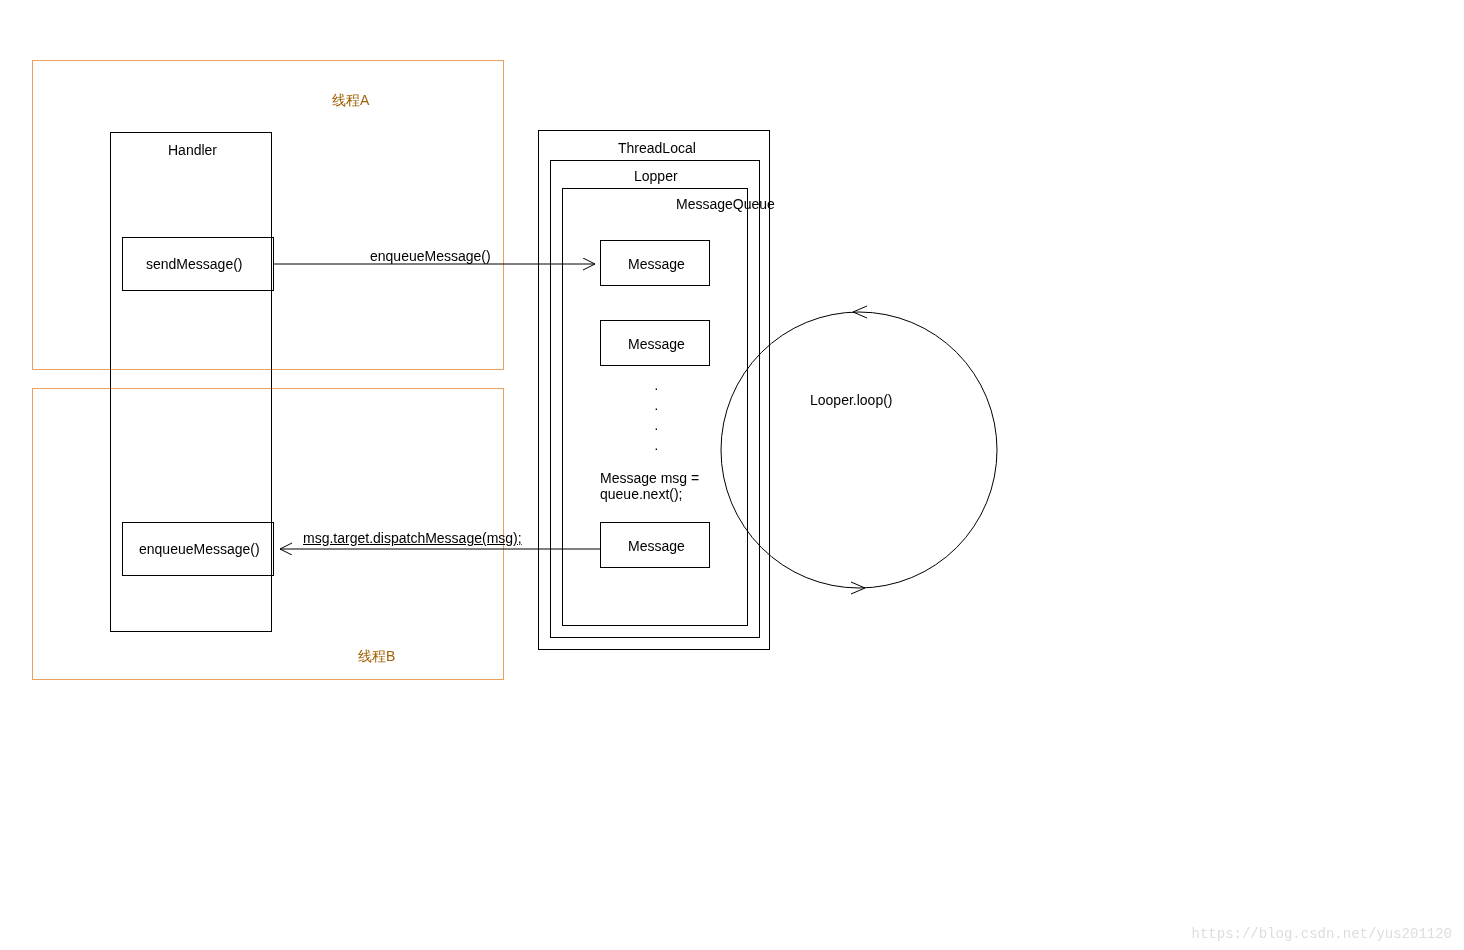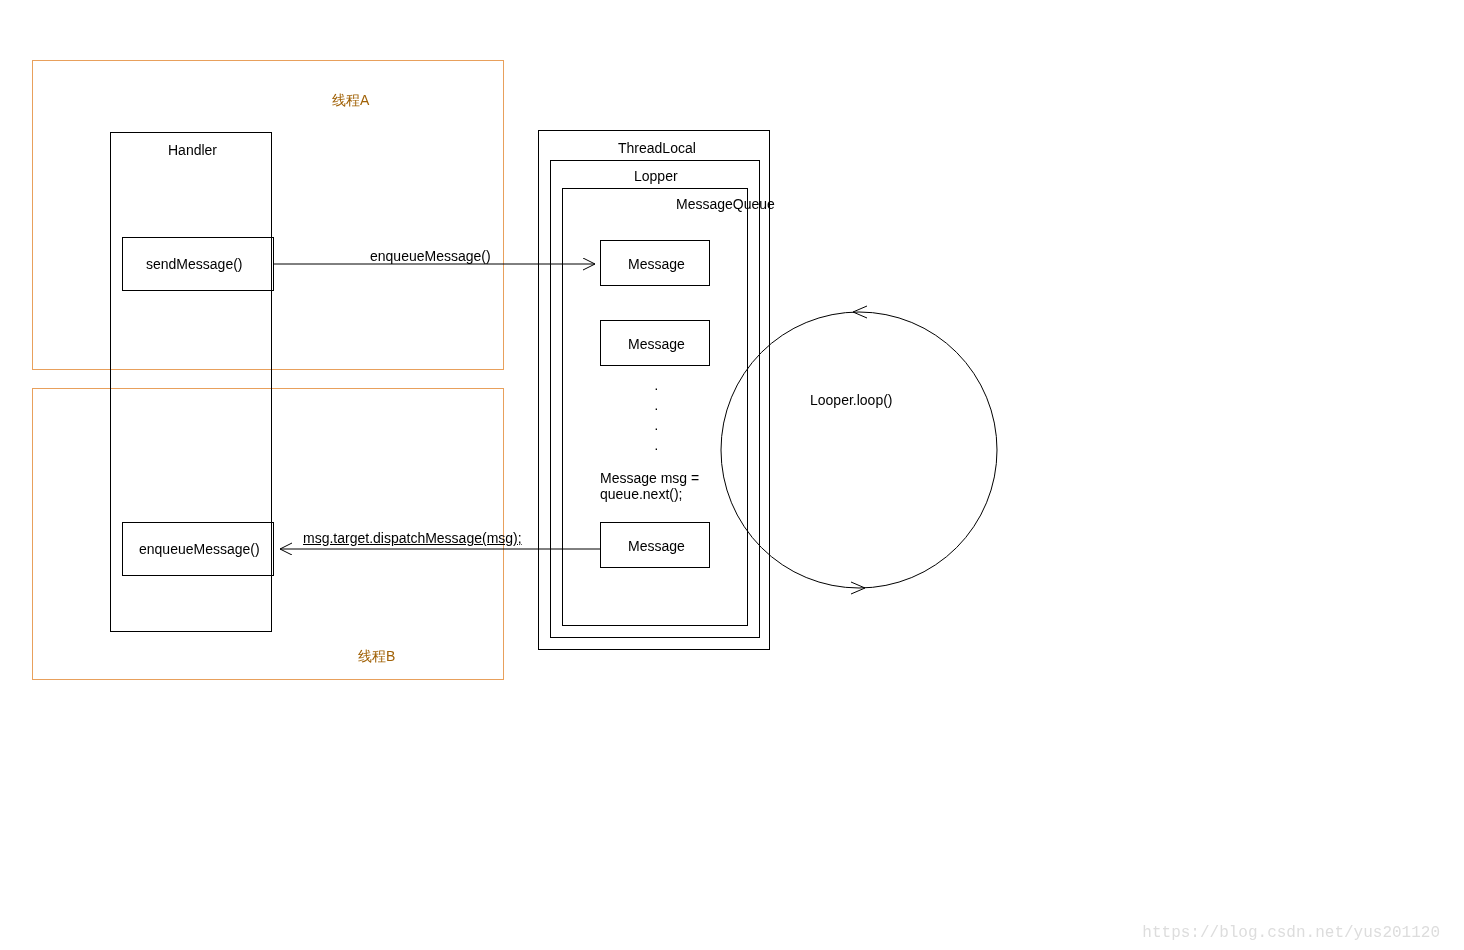--- a/index.html
+++ b/index.html
@@ -27,23 +27,23 @@
   .label {
     position: absolute;
     white-space: nowrap;
   }
   .label-orange {
     color: #a16207;
   }
   .watermark {
     position: absolute;
     bottom: 8px;
-    right: 24px;
+    right: 12px;
     font-family: "Courier New", monospace;
-    font-size: 16px;
+    font-size: 14px;
     color: #dddddd;
     letter-spacing: 0px;
   }
   svg.connector {
     position: absolute;
     overflow: visible;
     pointer-events: none;
   }
 </style>
 </head>

